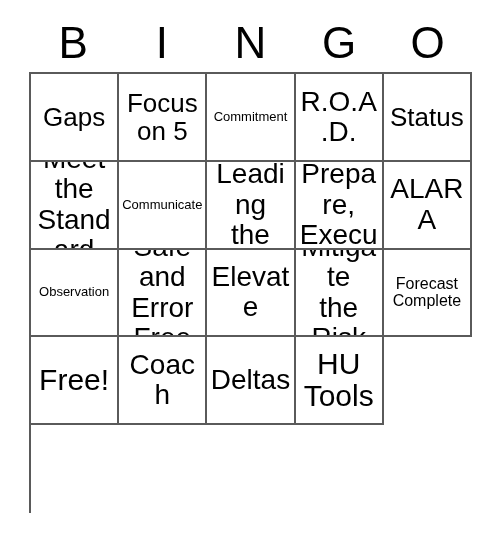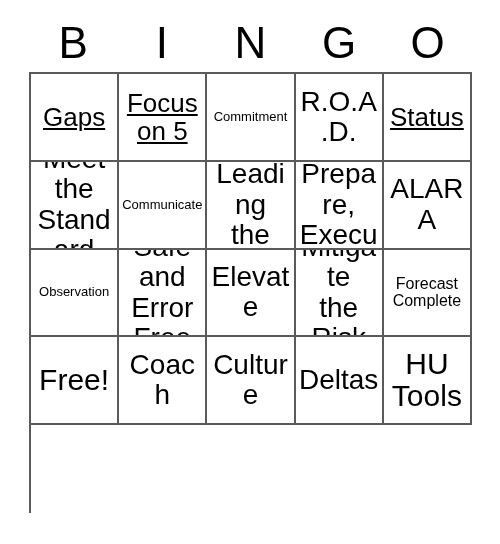--- a/index.html
+++ b/index.html
@@ -75,21 +75,21 @@
     display: block;
     width: 100%;
     line-height: 1.08;
     color: #000000;
     white-space: pre-line;
     word-break: break-word;
   }
 
   
   .fs-xxl .cell-text { font-size: 30px; }
-  .fs-xl  .cell-text { font-size: 26px; text-decoration: underline; }
+  .fs-xl  .cell-text { font-size: 26px; }
   .fs-md  .cell-text { font-size: 28px; }
   .fs-sm  .cell-text { font-size: 16px; }
   .fs-xs  .cell-text { font-size: 13px; }
   .fs-xxs .cell-text { font-size: 11px; }
 </style>
 </head>
 <body>
 
 <div class="card">
 
@@ -158,23 +158,20 @@
         <span class="cell-text">Forecast
 Complete</span>
       </div>
       <div class="cell fs-xxl">
         <span class="cell-text">Free!</span>
       </div>
       <div class="cell fs-md">
         <span class="cell-text">Coach</span>
       </div>
       <div class="cell fs-md">
-        <span class="cell-text">Culture</span>
-      </div>
-      <div class="cell fs-md">
         <span class="cell-text">Deltas</span>
       </div>
       <div class="cell fs-xxl">
         <span class="cell-text">HU
 Tools</span>
       </div>
     </div>
 
 </div>
 

